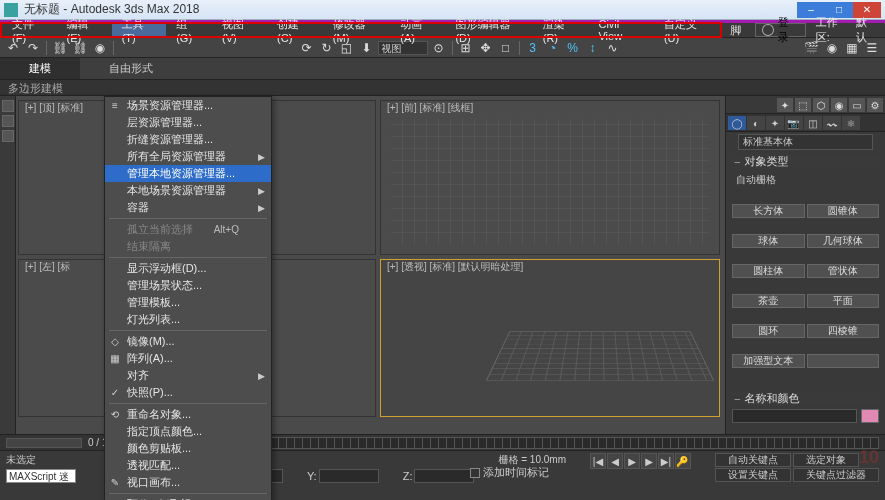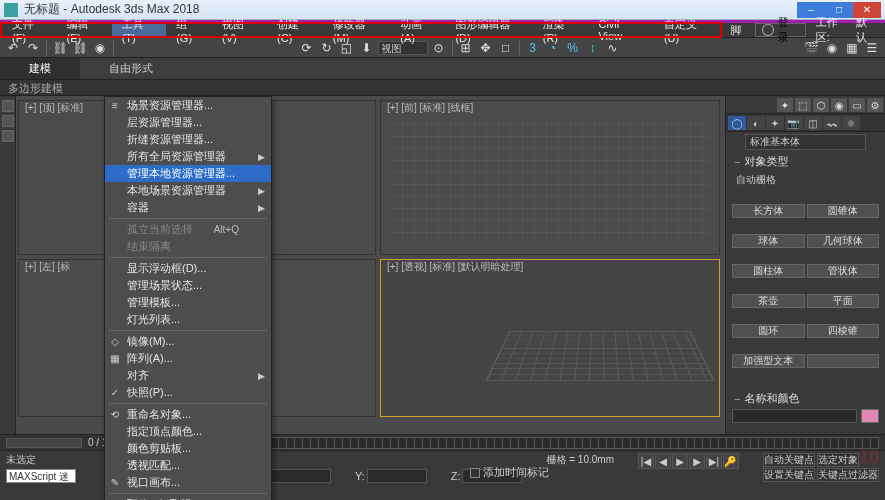--- a/index.html
+++ b/index.html
@@ -54,21 +54,21 @@
 .dropdown .arrow{position:absolute;right:6px;font-size:9px;color:#ccc}
 .dropdown .dsep{height:1px;background:#666;margin:2px 4px}
 .dropdown .shortcut{position:absolute;right:32px;color:#bbb;font-size:10px}
 
 .cmdpanel{width:160px;background:#393939;border-left:1px solid #222;display:flex;flex-direction:column}
 .cmdpanel .tabs{height:18px;display:flex;border-bottom:1px solid #222;justify-content:flex-end;gap:2px;padding:2px}
 .cmdpanel .tabs .t{width:16px;height:14px;background:#555;display:flex;align-items:center;justify-content:center;color:#ddd;font-size:10px}
 .cmdpanel .subtabs{height:18px;display:flex;background:#333;border-bottom:1px solid #222;gap:1px;padding:2px}
 .cmdpanel .subtabs .st{width:18px;height:14px;background:#444;display:flex;align-items:center;justify-content:center;color:#ccc;font-size:10px}
 .cmdpanel .subtabs .st.active{background:#2e5a9c}
-.cmdpanel .dropdown2{height:16px;margin:2px 19px;background:#333;border:1px solid #555;color:#ccc;font-size:10px;padding:0 4px;display:flex;align-items:center}
+.cmdpanel .dropdown2{height:16px;margin:2px 12px;background:#333;border:1px solid #555;color:#ccc;font-size:10px;padding:0 4px;display:flex;align-items:center}
 .cmdpanel .rollout{margin:2px 4px}
 .cmdpanel .rhdr{height:15px;background:#3a3a3a;color:#ddd;font-size:11px;display:flex;align-items:center;padding:0 4px}
 .cmdpanel .rhdr::before{content:"−";margin-right:4px;color:#aaa}
 .cmdpanel .rbody{padding:3px 2px}
 .cmdpanel .chk{color:#ccc;font-size:10px;padding:1px 4px}
 .cmdpanel .btnrow{display:flex;gap:2px;margin:16px 0}
 .cmdpanel .cbtn{flex:1;height:14px;background:#505050;border:1px solid #666;color:#ddd;font-size:10px;display:flex;align-items:center;justify-content:center}
 .cmdpanel .swatch{width:18px;height:14px;background:#e089b4;border:1px solid #666}
 
 .timeline{height:16px;background:#333;border-top:1px solid #222;display:flex;align-items:center;padding:0 6px;gap:6px}
@@ -76,21 +76,21 @@
 .timeline .tlpos{color:#ccc;font-size:10px}
 .timeline .tlruler{flex:1;height:12px;background:#2a2a2a;border:1px solid #555;background-image:repeating-linear-gradient(90deg,#555 0,#555 1px,transparent 1px,transparent 8px)}
 
 .status{height:50px;background:#393939;border-top:1px solid #222;display:flex;padding:2px 6px;gap:24px;flex-wrap:wrap}
 .status .coord{display:flex;align-items:center;gap:2px;color:#ccc;font-size:10px}
 .status .coord input{width:60px;height:14px;background:#2a2a2a;border:1px solid #555;color:#ccc;font-size:10px;padding:0 2px}
 .status .pbtn{width:16px;height:16px;background:#444;border:1px solid #555;color:#ccc;display:flex;align-items:center;justify-content:center;font-size:10px}
 .status .script{width:70px;height:14px;background:#fff;color:#333;font-size:10px;padding:0 2px;border:1px solid #888}
 .status .addtime{color:#ccc;font-size:10px;display:flex;align-items:center;gap:3px}
 .status .addtime .cb{width:10px;height:10px;border:1px solid #888;background:#333}
-.status .sel{background:#333;border:1px solid #555;color:#ccc;font-size:10px;height:14px;padding:0 0;display:flex;align-items:center}
+.status .sel{background:#333;border:1px solid #555;color:#ccc;font-size:10px;height:14px;padding:0 12px;display:flex;align-items:center}
 .status .seltxt{color:#ccc;font-size:10px}
 .watermark{position:absolute;right:6px;bottom:32px;color:#a83030;font-size:18px;font-weight:bold;opacity:.4}
 </style>
 </head>
 <body>
 
 <div class="titlebar">
   <div class="ico"></div>
   <div class="title">无标题 - Autodesk 3ds Max 2018</div>
   <div class="winbtns">

